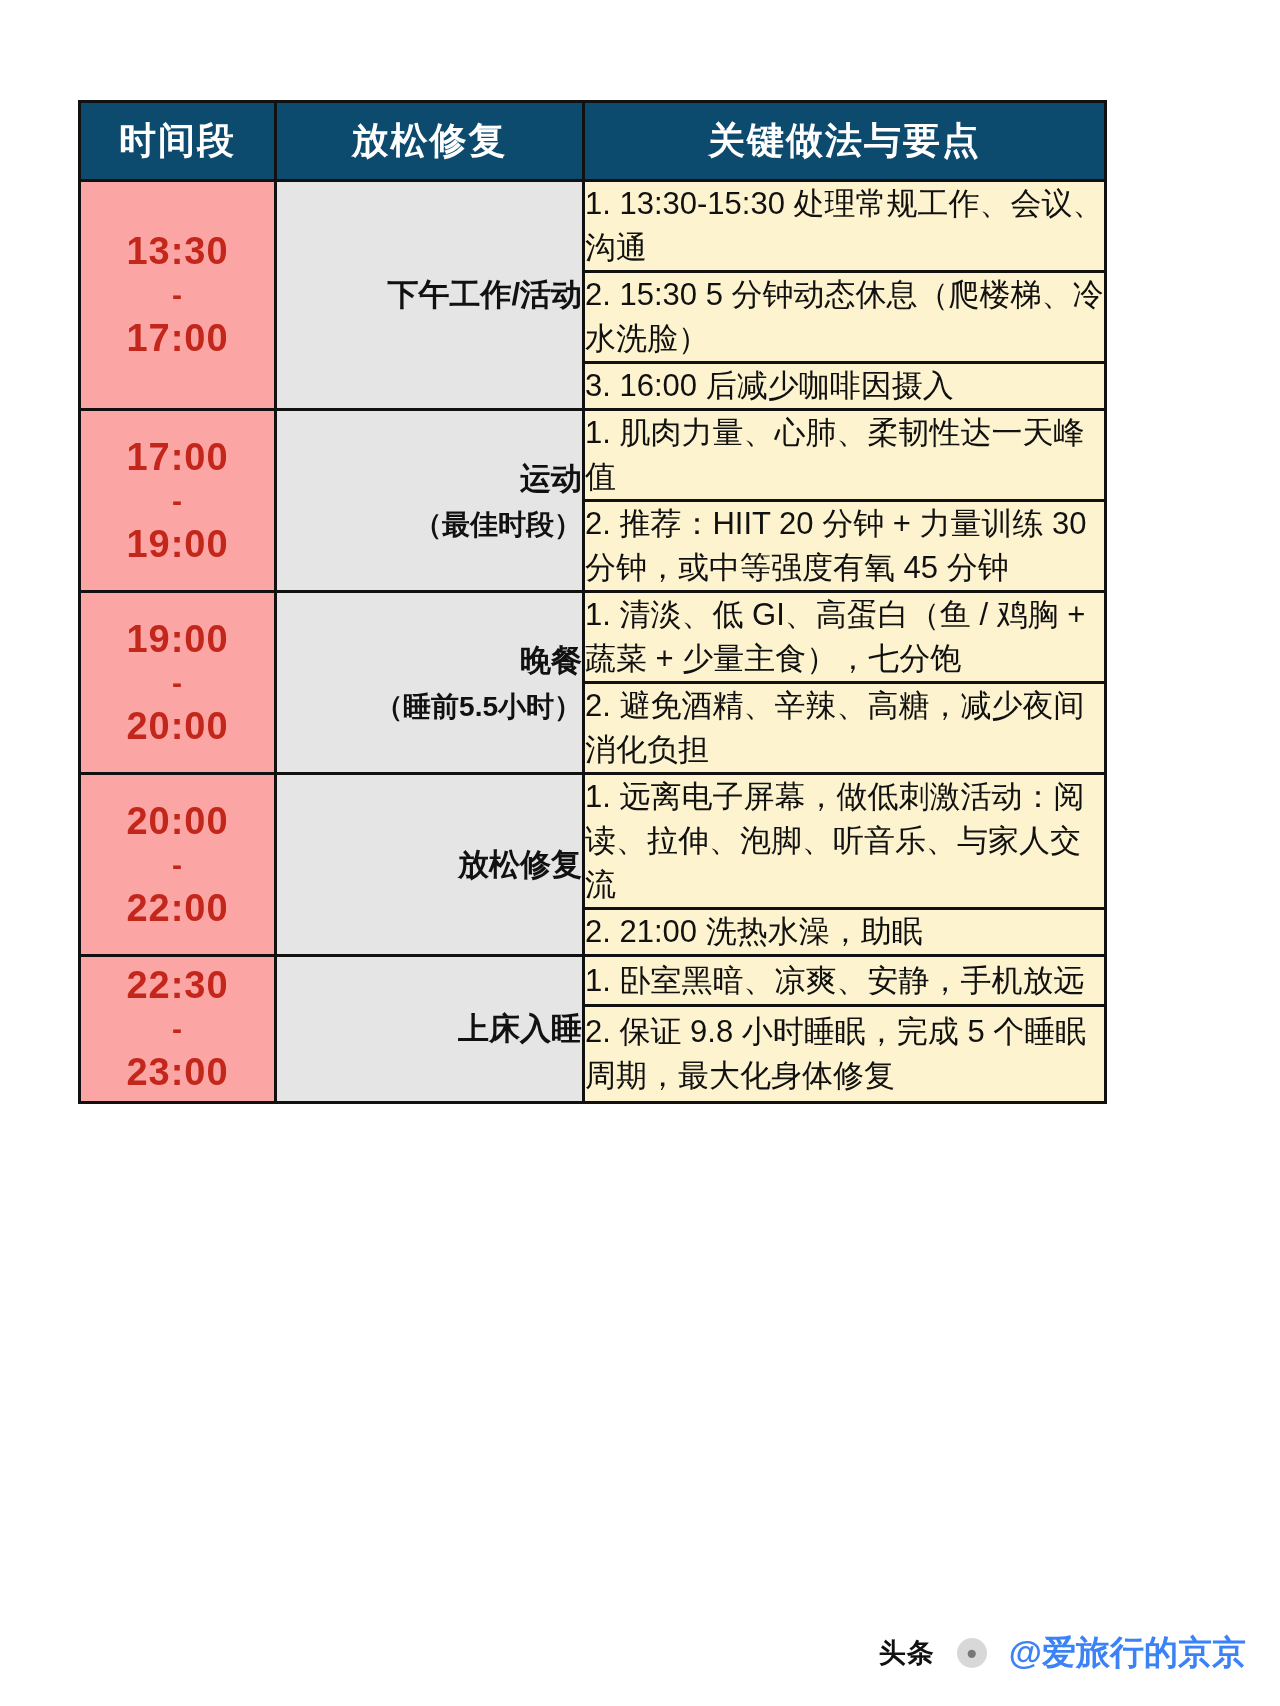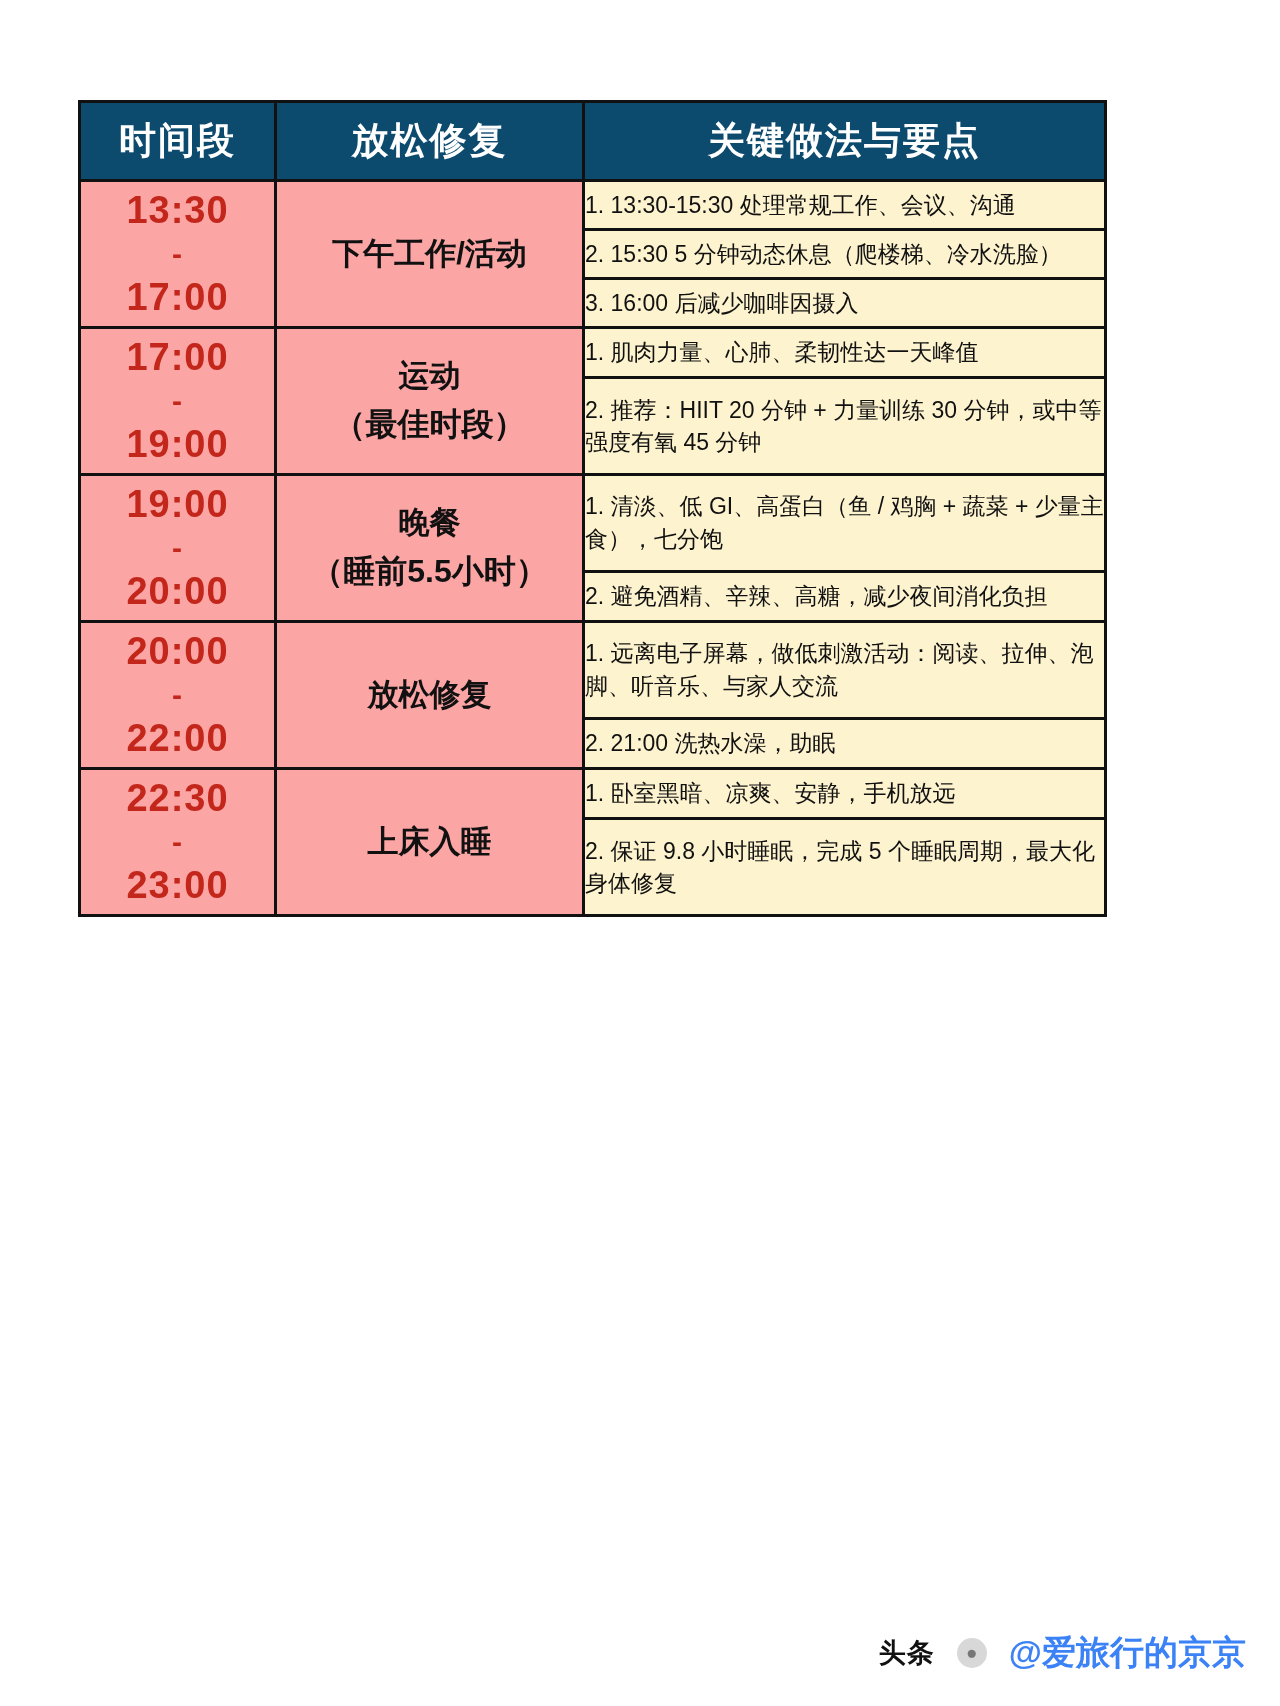--- a/index.html
+++ b/index.html
@@ -54,36 +54,36 @@
     line-height: 1.5;
     letter-spacing: 1px;
   }
   td.time-cell .dash {
     display: block;
     font-size: 30px;
     line-height: 1.0;
     color: #c3261a;
   }
   td.core-cell {
-    background: #fca5a5;
-    text-align: center;
+    background: #e5e5e5;
+    text-align: right;
     font-size: 31px;
     font-weight: bold;
     color: #111111;
     line-height: 1.55;
     padding: 4px 6px;
   }
   td.core-cell .sub {
     display: block;
-    font-size: 32px;
+    font-size: 28px;
     font-weight: bold;
   }
   td.point-cell {
     background: #fdf3cf;
-    font-size: 23px;
+    font-size: 31px;
     color: #111111;
     line-height: 1.42;
     padding: 10px 12px 12px 14px;
     text-align: left;
     font-weight: normal;
   }
 
   .footer {
     position: absolute;
     right: 34px;

